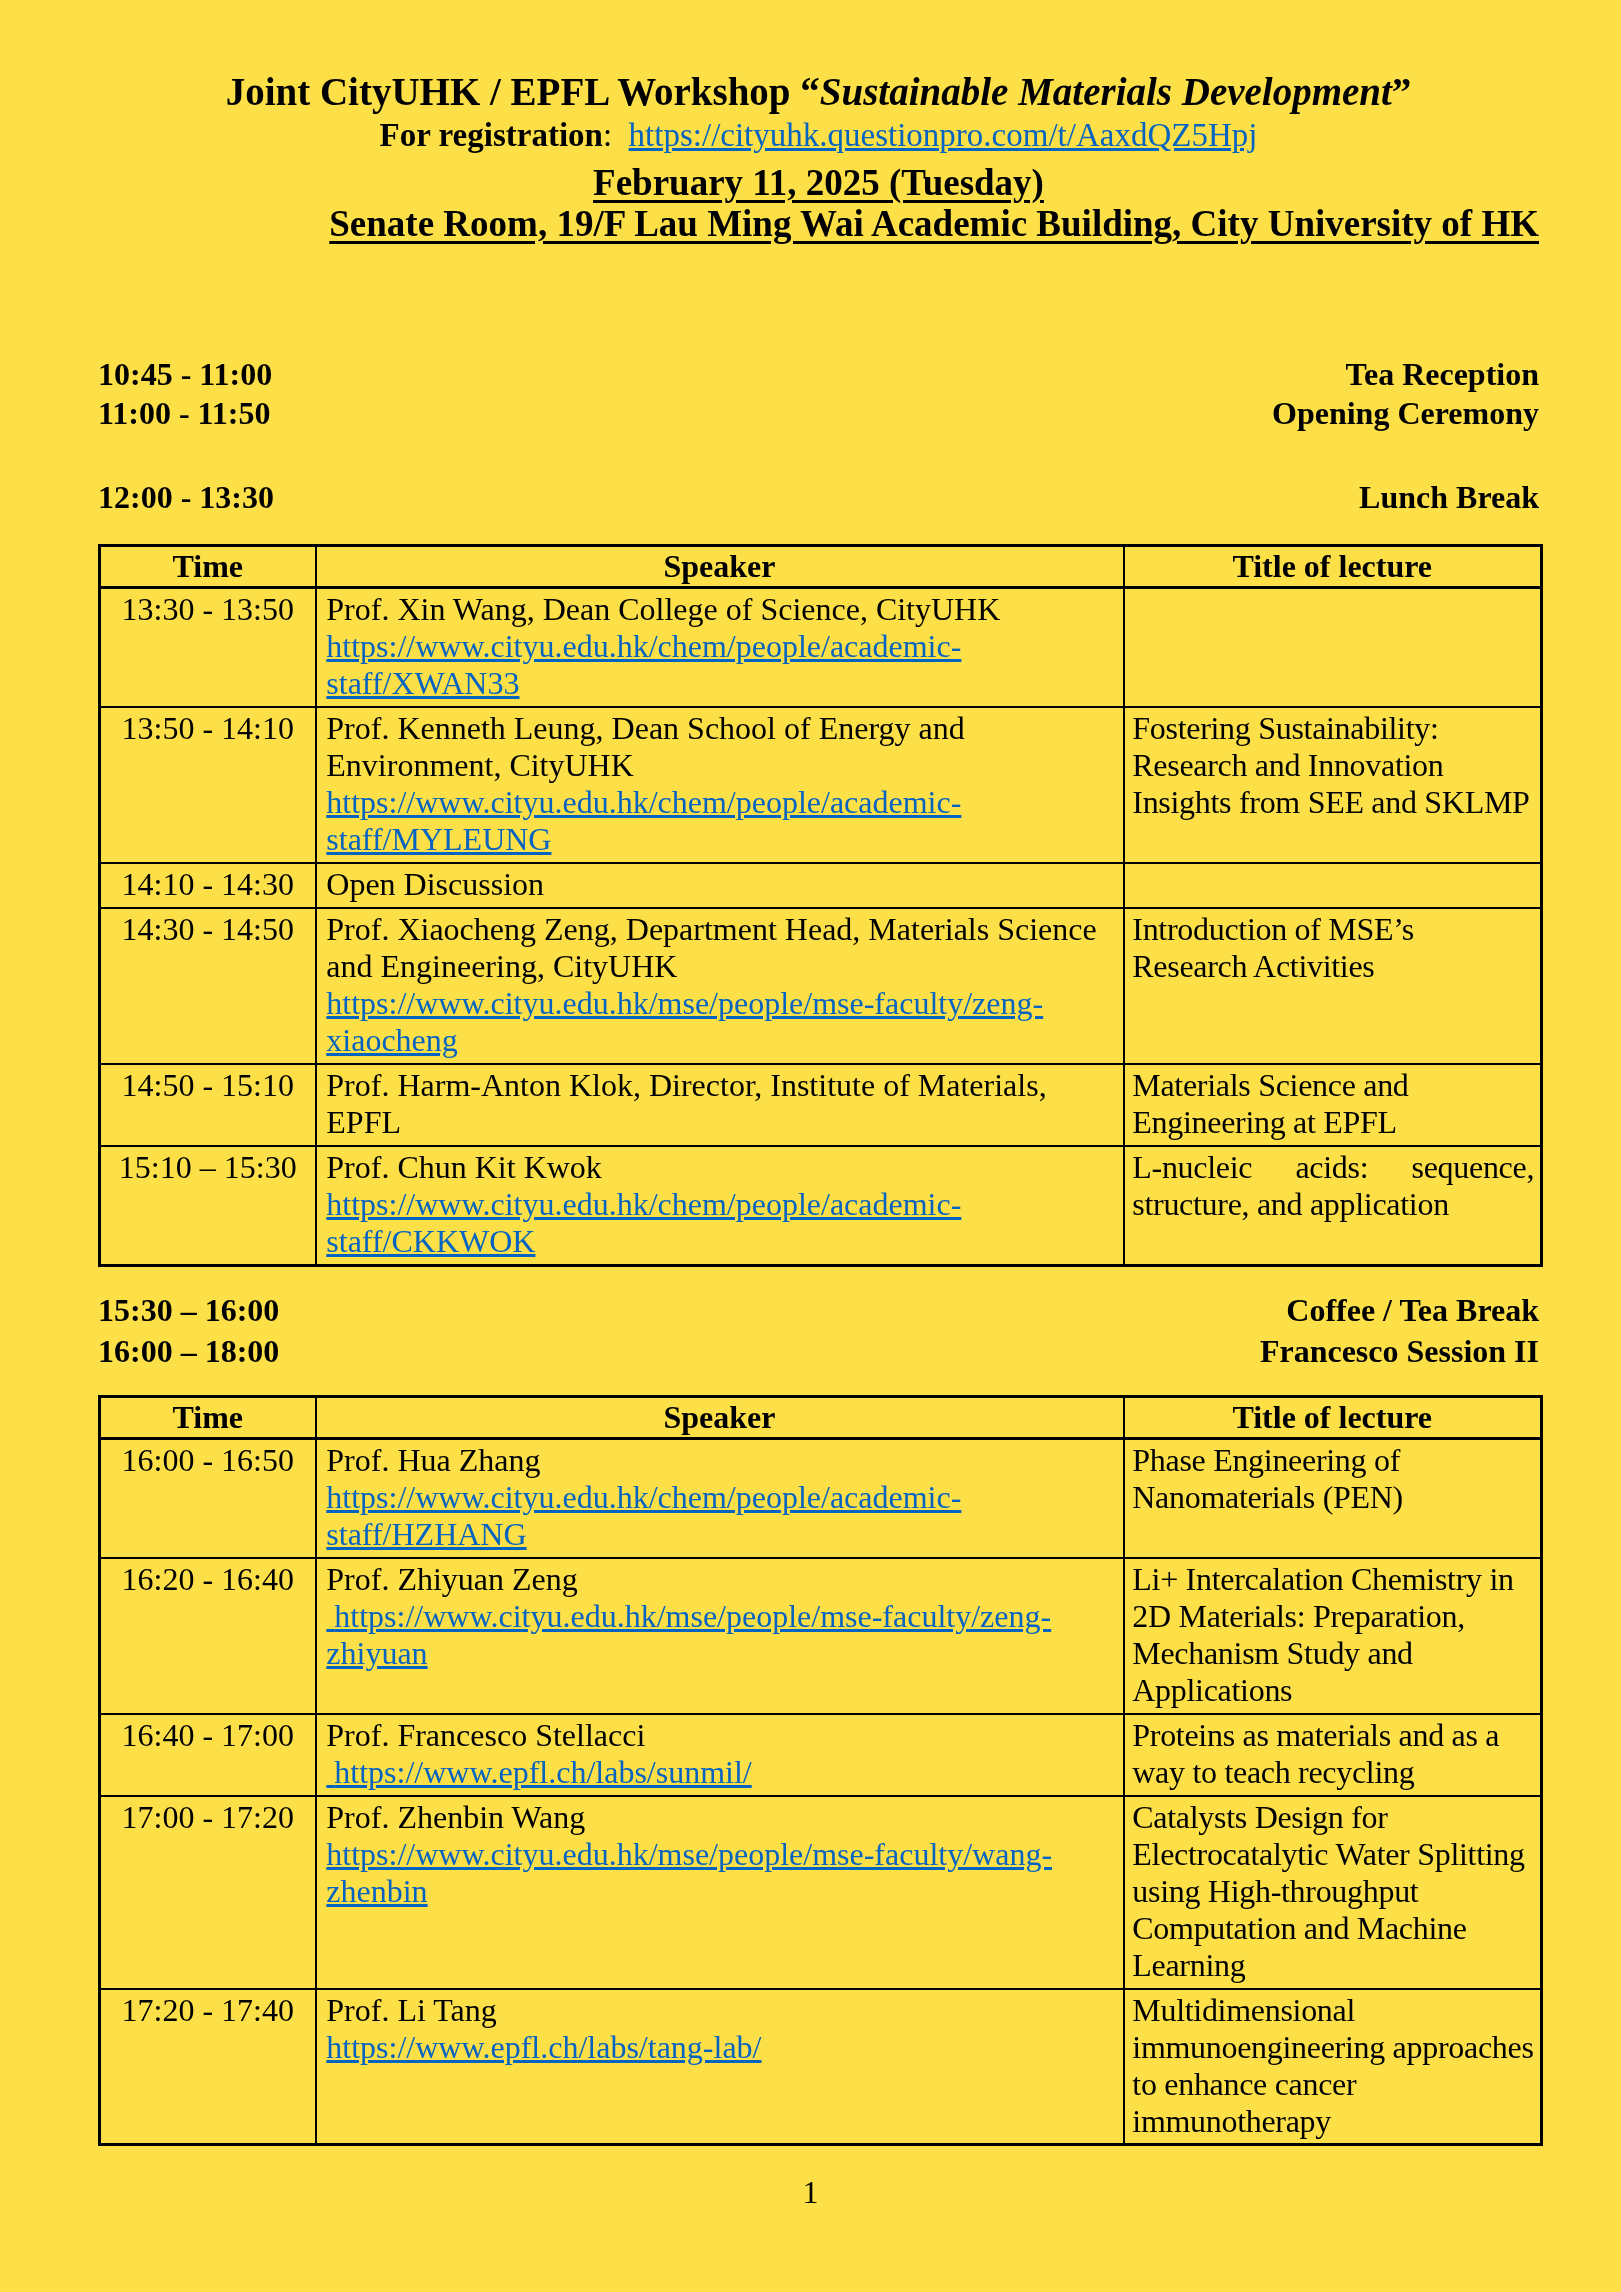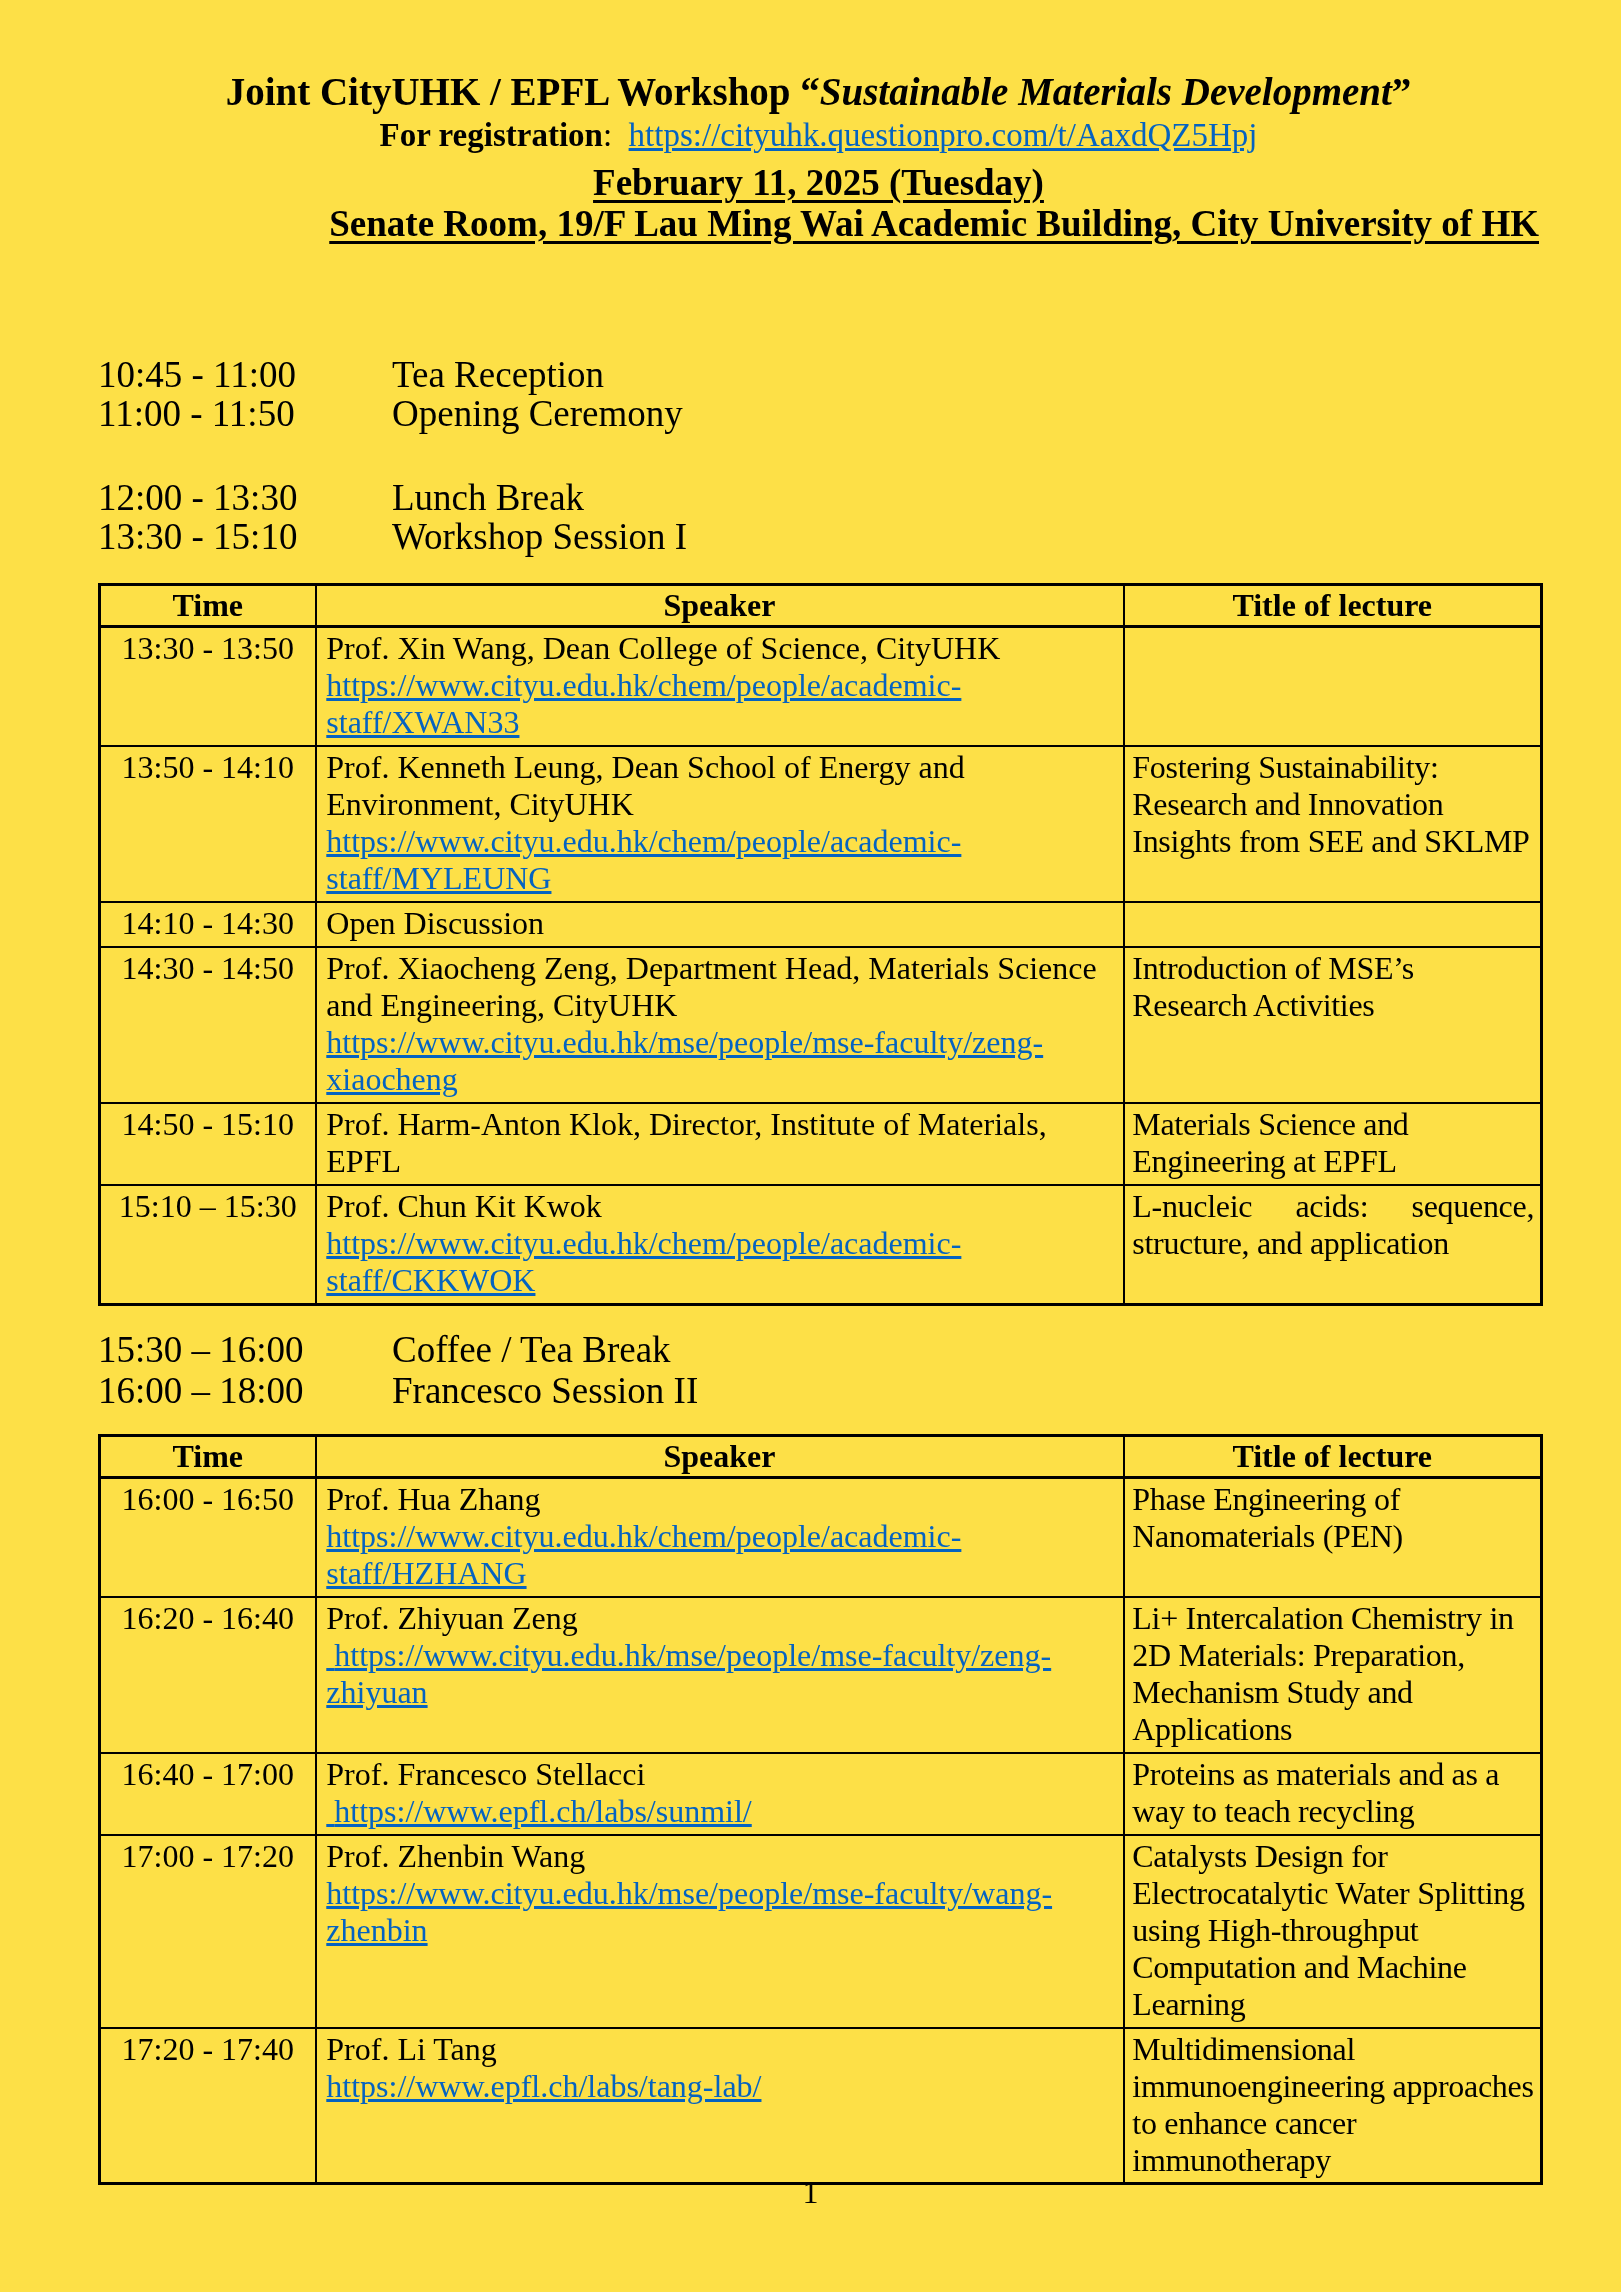--- a/index.html
+++ b/index.html
@@ -44,23 +44,24 @@
     text-decoration-thickness: 2.9px;
     text-underline-offset: 4.9px;
   }
   .doc-sub.date { margin-top: 7.8px; }
   .doc-sub.venue { margin-top: 2px; text-align: right; }
   
   .sched { margin-top: 112px; }
   .sched2 { margin-top: 23px; }
   .sched-row {
     display: flex;
-    font-weight: normal;
-    font-size: 37px;
+    font-weight: bold;
+    font-size: 32px;
     line-height: 39px;
+    justify-content: space-between;
   }
   .sched2 .sched-row { line-height: 41px; }
   .sched-row.gap { margin-top: 45px; }
   .sched-time { width: 294px; flex: 0 0 294px; }
   
   table.wtable {
     border-collapse: collapse;
     table-layout: fixed;
     width: 1441px;
     margin-top: 27.4px;
@@ -132,24 +133,20 @@
         <span class="sched-time">10:45 - 11:00</span>
         <span>Tea Reception</span>
       </div>
       <div class="sched-row">
         <span class="sched-time">11:00 - 11:50</span>
         <span>Opening Ceremony</span>
       </div>
       <div class="sched-row gap">
         <span class="sched-time">12:00 - 13:30</span>
         <span>Lunch Break</span>
-      </div>
-      <div class="sched-row">
-        <span class="sched-time">13:30 - 15:10</span>
-        <span>Workshop Session I</span>
       </div>
     </div>
 
   <table class="wtable" id="table1">
     <colgroup>
         <col class="c-time">
         <col class="c-speaker">
         <col class="c-title">
       </colgroup>
     <thead>

